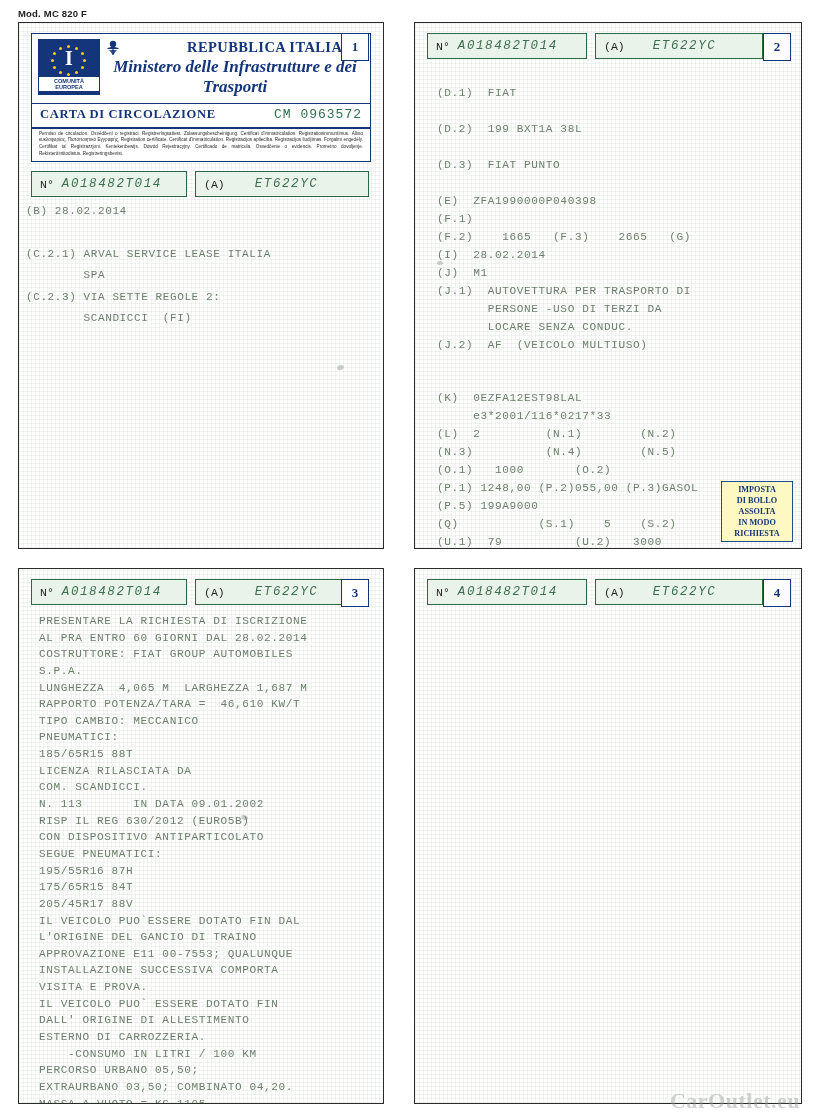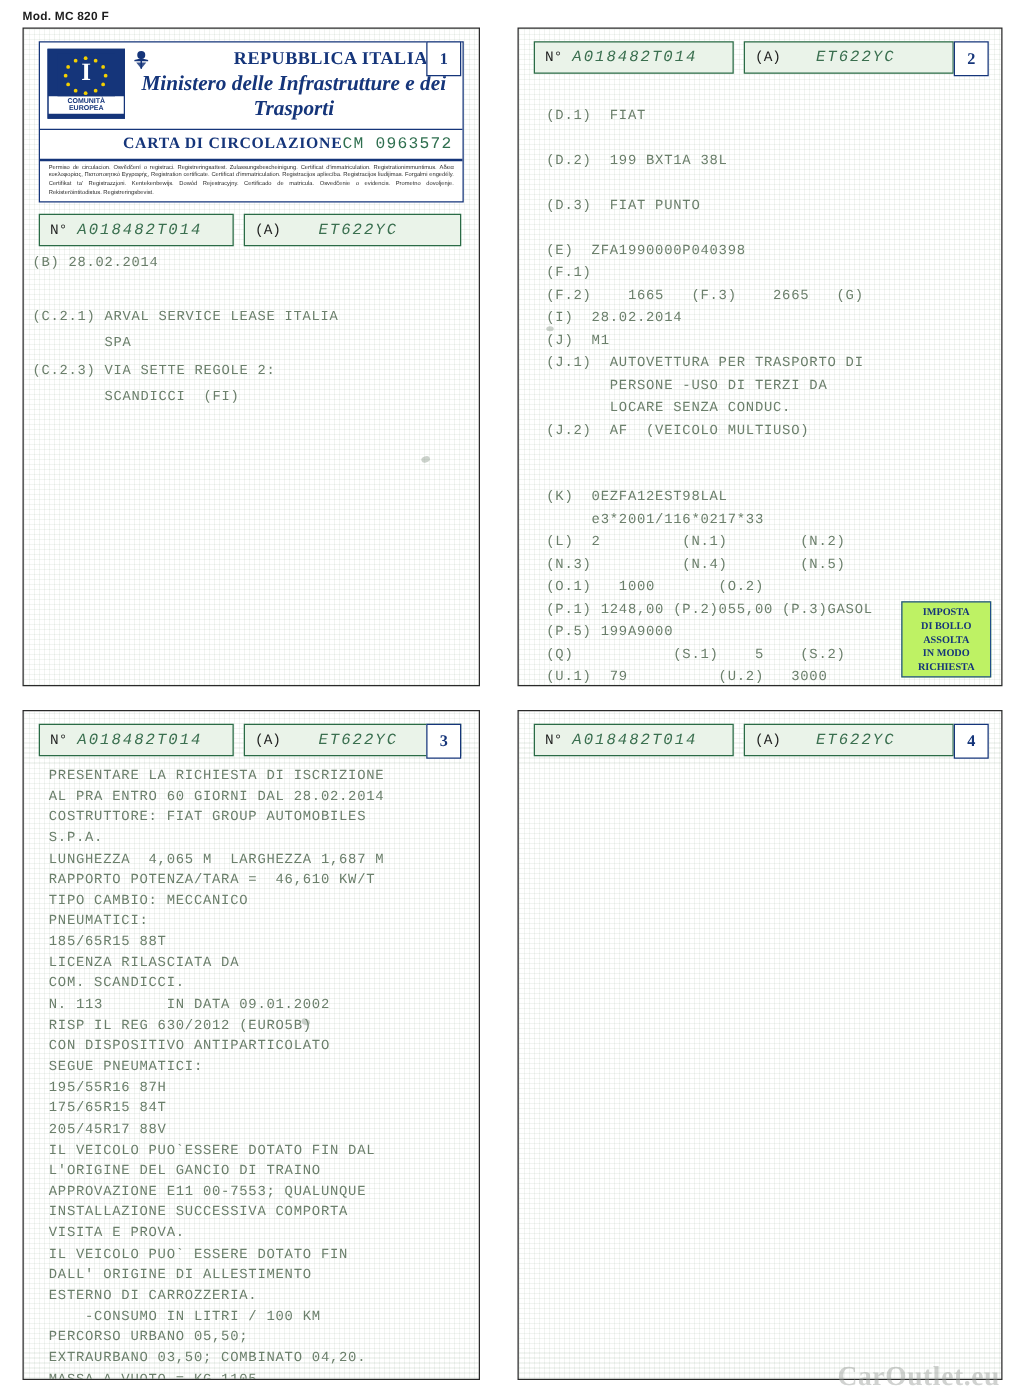--- a/index.html
+++ b/index.html
@@ -33,38 +33,38 @@
   .eu-star{position:absolute;width:3px;height:3px;background:#f4d000;border-radius:50%;}
   .eu-cap{font-size:5.6px;font-weight:bold;line-height:1.15;text-align:center;background:#fff;color:#15357a;
           width:100%;padding:1px 0 0;}
   .hdr-txt{flex:1;padding-left:6px;text-align:center;}
   .rep{font-family:"Liberation Serif",serif;font-size:14.5px;font-weight:bold;color:#15357a;letter-spacing:.4px;}
   .rep-row{display:flex;align-items:center;justify-content:space-between;gap:15px;}
   .emblem{width:14px;height:16px;position:relative;}
   .min{font-family:"Liberation Serif",serif;font-style:italic;font-size:17px;font-weight:bold;color:#15357a;margin-top:1px;}
   .dip{font-family:"Liberation Serif",serif;font-size:7.4px;font-weight:bold;color:#15357a;line-height:1.18;margin-top:2px;}
   .hdr-rule{height:1.3px;background:#15357a;margin:3px 0 0;}
-  .cc-row{display:flex;align-items:center;justify-content:flex-end;padding:3px 8px 2px;}
+  .cc-row{display:flex;align-items:center;justify-content:space-between;padding:3px 8px 2px;}
   .cc{font-family:"Liberation Serif",serif;font-size:12.6px;font-weight:bold;color:#15357a;letter-spacing:.6px;}
   .cc-num{font-family:"Liberation Mono",monospace;font-size:13px;color:#2f6f4f;letter-spacing:1px;}
   .tiny{font-size:4.6px;line-height:1.45;color:#2b2b2b;padding:2px 7px 4px;text-align:justify;}
 
   
   .strip{position:absolute;display:flex;align-items:center;border:1.3px solid #2a6b46;background:#eaf3e9;height:26px;box-sizing:border-box;}
   .strip .lbl{font-family:"Liberation Mono",monospace;font-size:11.5px;color:#1f1f1f;padding:0 8px;}
   .strip .val{font-family:"Liberation Mono",monospace;font-size:12.5px;color:#3a6f4f;letter-spacing:1.6px;font-style:italic;}
   .badge{position:absolute;width:26px;height:26px;border:1.4px solid #15357a;background:#fff;color:#15357a;
          font-family:"Liberation Serif",serif;font-weight:bold;font-size:13px;display:flex;align-items:center;justify-content:center;}
 
   .mono{font-family:"Liberation Mono",monospace;color:#6b7f6b;white-space:pre;letter-spacing:.6px;}
   .c1body{position:absolute;left:7px;top:178px;font-size:11px;line-height:1.95;}
   .c2body{position:absolute;left:22px;top:62px;font-size:11.1px;line-height:1.62;}
   .c3body{position:absolute;left:20px;top:44px;font-size:11.1px;line-height:1.5;}
 
-  .imposta{position:absolute;right:8px;bottom:6px;width:72px;border:1.3px solid #1f4f8a;background:#bef264;
+  .imposta{position:absolute;right:8px;bottom:6px;width:72px;border:1.3px solid #1f4f8a;background:#fef9c3;
            font-family:"Liberation Serif",serif;font-size:8.2px;font-weight:bold;color:#15357a;text-align:center;
            line-height:1.35;padding:2px 1px;box-sizing:border-box;}
 
   .wm{position:absolute;right:14px;bottom:6px;font-family:"Liberation Serif",serif;font-size:22px;
       font-weight:bold;color:rgba(150,155,150,.45);letter-spacing:.5px;}
   .smudge{position:absolute;border-radius:50%;background:rgba(110,125,110,.35);}
 </style>
 </head>
 <body>
 

